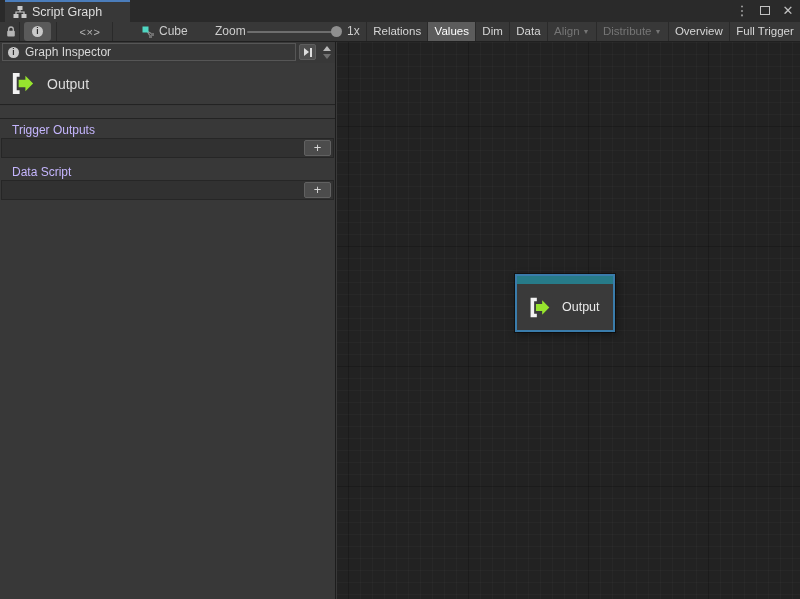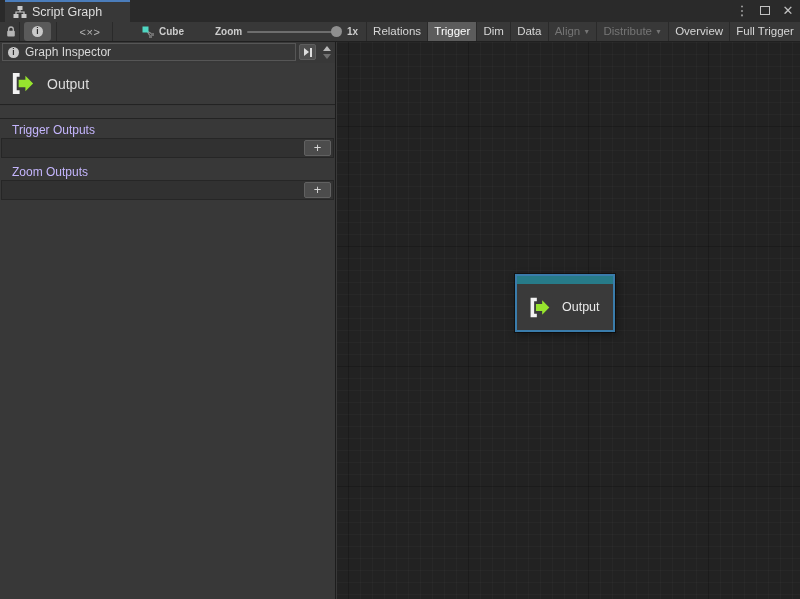--- a/index.html
+++ b/index.html
@@ -17,21 +17,21 @@
 
   
   .toolbar { position:absolute; left:0; top:22px; width:800px; height:20px; background:#383838;
              border-bottom:1px solid #202020; }
   .tb-divider { position:absolute; top:0; width:1px; height:19px; background:#2a2a2a; }
   .tb-icon-btn { position:absolute; top:0; height:19px; display:flex; align-items:center; justify-content:center; }
   .info-chip { background:#5a5a5a; border-radius:3px; }
   .glyph-circle { width:11px; height:11px; border-radius:50%; background:#c9c9c9; color:#2e2e2e;
                   font-size:8.5px; font-weight:bold; text-align:center; line-height:11px; font-style:normal; }
   .code-glyph { color:#b5b5b5; font-size:11px; letter-spacing:0.5px; }
-  .tb-text { position:absolute; top:0; height:19px; line-height:19px; font-size:10px; color:#cccccc;font-weight:bold; }
+  .tb-text { position:absolute; top:0; height:19px; line-height:19px; font-size:12px; color:#cccccc; }
   .zoom-track { position:absolute; left:247px; top:9px; width:93px; height:2px; background:#6e6e6e; border-radius:1px; }
   .zoom-handle { position:absolute; left:331px; top:4px; width:11px; height:11px; border-radius:50%; background:#8f8f8f; }
   .view-buttons { position:absolute; left:366px; right:0; top:0; height:17px; display:flex; }
   .vbtn { flex:1 1 auto; height:19px; line-height:19px; text-align:center; font-size:11.5px; color:#d6d6d6;
           border-left:1px solid #2a2a2a; padding:0 4px; white-space:nowrap; cursor:default; }
   .vbtn.active { background:#5c5c5c; color:#ffffff; }
   .vbtn.disabled { color:#757575; }
   .dd-arrow { font-size:7px; vertical-align:1px; margin-left:3px; }
 
   
@@ -130,21 +130,21 @@
   </div>
   <div class="tb-text" style="left:159px;">Cube</div>
   <div class="tb-text" style="left:215px;">Zoom</div>
   <div class="zoom-track">
     <div class="zoom-handle" style="left:84px; top:-5px;"></div>
   </div>
   <div class="tb-text" style="left:347px;">1x</div>
 
   <div class="view-buttons">
     <div class="vbtn"><span>Relations</span></div>
-    <div class="vbtn active"><span>Trigger</span></div>
+    <div class="vbtn active"><span>Values</span></div>
     <div class="vbtn"><span>Dim</span></div>
     <div class="vbtn"><span>Data</span></div>
     <div class="vbtn disabled"><span>Align</span><span class="dd-arrow">▼</span></div>
     <div class="vbtn disabled"><span>Distribute</span><span class="dd-arrow">▼</span></div>
     <div class="vbtn"><span>Overview</span></div>
     <div class="vbtn"><span>Full Trigger</span></div>
   </div>
 </div>
 
 <div class="inspector">
@@ -172,21 +172,21 @@
     </span>
     <span class="unit-title">Output</span>
   </div>
   <div class="thin-strip"></div>
 
   <div class="section-label" style="top:80px;">Trigger Outputs</div>
   <div class="list-row" style="top:96px;">
     <div class="add-btn">+</div>
   </div>
 
-  <div class="section-label" style="top:122px;">Zoom Outputs</div>
+  <div class="section-label" style="top:122px;">Data Script</div>
   <div class="list-row" style="top:138px;">
     <div class="add-btn">+</div>
   </div>
 </div>
 
 <div class="canvas">
   <div class="node">
     <div class="node-titlebar"></div>
     <div class="node-body">
       <span class="node-icon" style="display:flex;">

